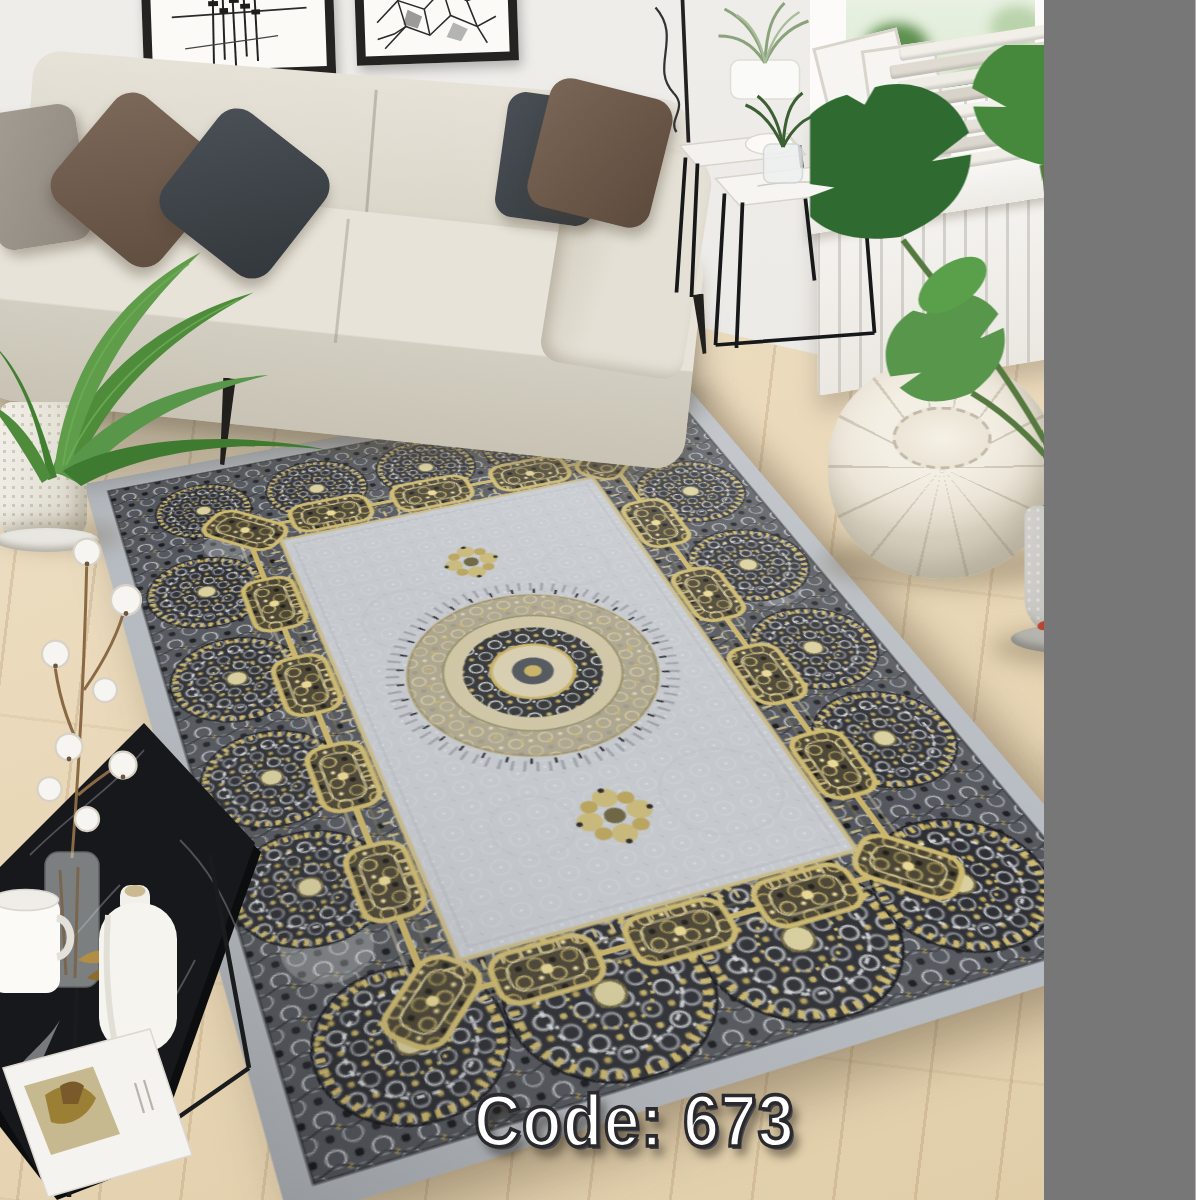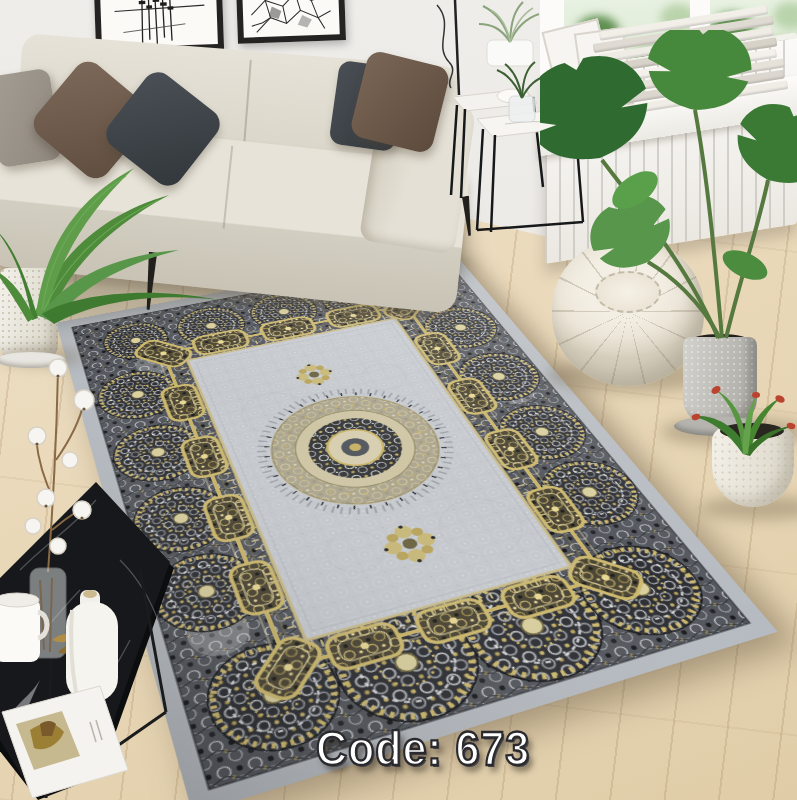--- a/index.html
+++ b/index.html
@@ -3,21 +3,21 @@
 <meta charset="utf-8">
 <style>
   :root{
     --wall:#eceae6; --rwall:#f4f2ee; --wood:#ead9ba;
     --band:#b6bbc1; --field:#c6cad0; --dark:#2e3136; --gold:#c9b469;
     --sofa:#e2ded3; --pouf:#ece6d9; --leaf:#4e8b3a;
     --cap-fill:#ffffff; --cap-out:#2a2a2e;
   }
   *{margin:0;padding:0;box-sizing:border-box}
   body{font-family:"Liberation Sans",sans-serif;background:#777}
-  .scene{position:relative;width:797px;height:800px;overflow:hidden;background:var(--wall)}
+  .scene{position:relative;width:696px;height:800px;overflow:hidden;background:var(--wall)}
   .abs{position:absolute}
 
   
   .wall{left:0;top:0;width:797px;height:520px;
     background:linear-gradient(180deg,#eeedea 0%,var(--wall) 55%,#e0ddd6 100%)}
   .right-wall{left:740px;top:40px;width:57px;height:430px;
     background:linear-gradient(90deg,#e9e7e1,var(--rwall));
     clip-path:polygon(8% 4%,100% 0,100% 100%,30% 96%)}
   .floor{left:0;top:0;width:797px;height:800px;
     background:

